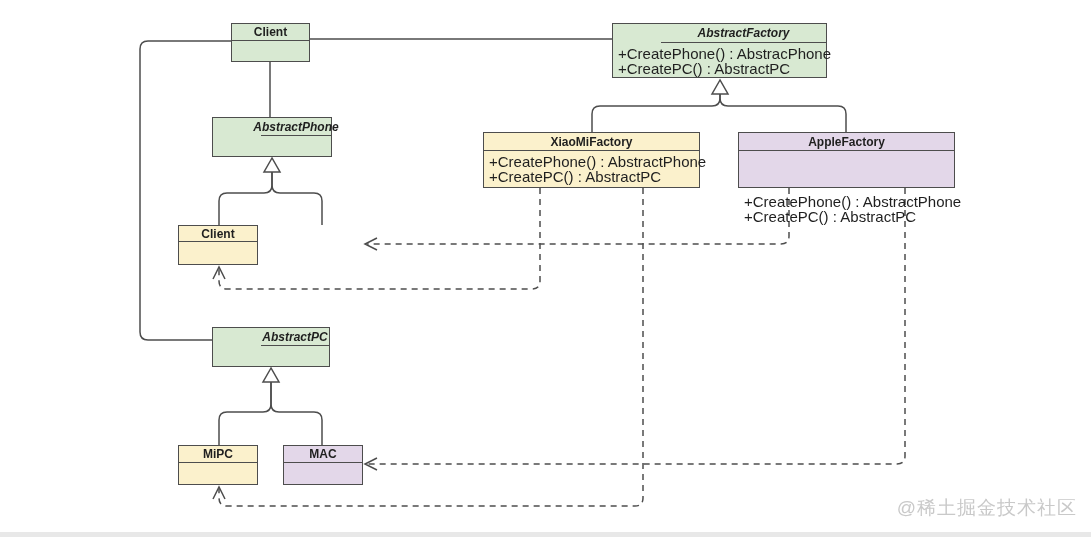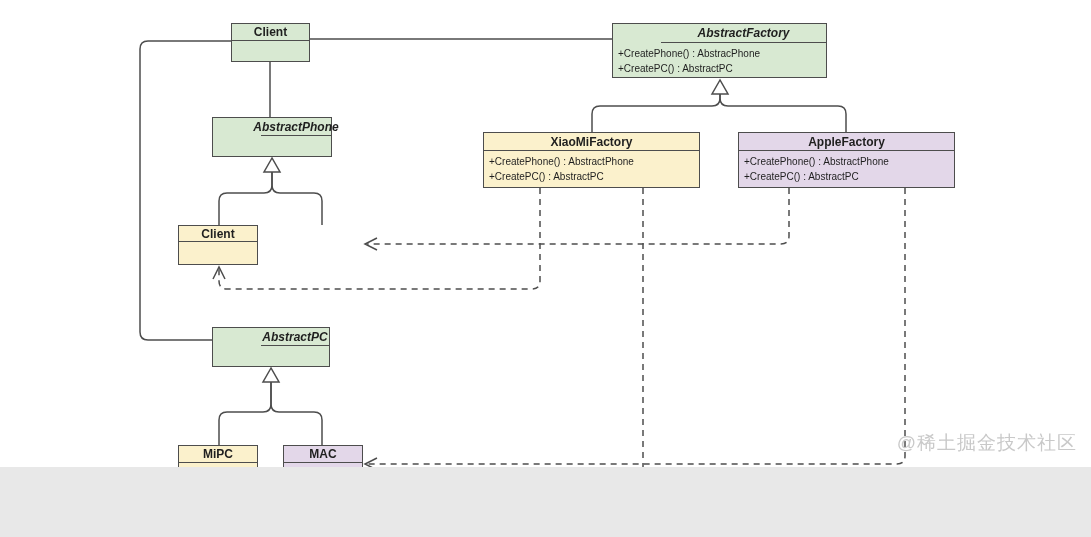--- a/index.html
+++ b/index.html
@@ -12,52 +12,52 @@
     --watermark:#c9c9c9;
     --background:#ffffff;
   }
   html,body{margin:0;padding:0;}
   body{
     background:#e8e8e8;
     font-family:"Liberation Sans","DejaVu Sans",sans-serif;
   }
   .canvas{
     position:relative;
-    width:1091px;height:467px;
+    width:1091px;height:532px;
     background:var(--background);
     overflow:hidden;
   }
   svg.connectors{position:absolute;left:0;top:0;width:1091px;height:537px;}
   .solid{fill:none;stroke:var(--line);stroke-width:1.5;}
   .dashed{fill:none;stroke:var(--line);stroke-width:1.5;stroke-dasharray:6 5;}
   .tri{fill:var(--background);stroke:var(--line);stroke-width:1.5;stroke-linejoin:miter;}
   .openarrow{fill:none;stroke:var(--line);stroke-width:1.5;}
 
   .cls{
     position:absolute;
     box-sizing:border-box;
     border:1.5px solid var(--border);
     display:flex;flex-direction:column;
     color:var(--text);
   }
   .cls.green{background:var(--green-fill);}
   .cls.yellow{background:var(--yellow-fill);}
-  .cls.purple{background:var(--purple-fill);}
+  .cls.purple{background:var(--purple-fill);gap:40px;}
   .cls-title{
     box-sizing:border-box;
     border-bottom:1.5px solid var(--border);
     font-size:12px;font-weight:bold;
     text-align:center;
     display:flex;align-items:center;justify-content:center;
     flex:0 0 auto;
   }
   .cls.abstract .cls-title{font-style:italic;margin-left:48px;}
   .cls-body{flex:1 1 auto;padding:3px 0 0 5px;}
   .cls-method{
-    font-size:10px;line-height:15px;
+    font-size:15px;line-height:15px;
     white-space:nowrap;
   }
   .watermark{
     position:absolute;
     right:14px;bottom:11px;
     font-size:19px;
     color:var(--watermark);
     letter-spacing:1px;
     white-space:nowrap;
     margin-top:32px;

